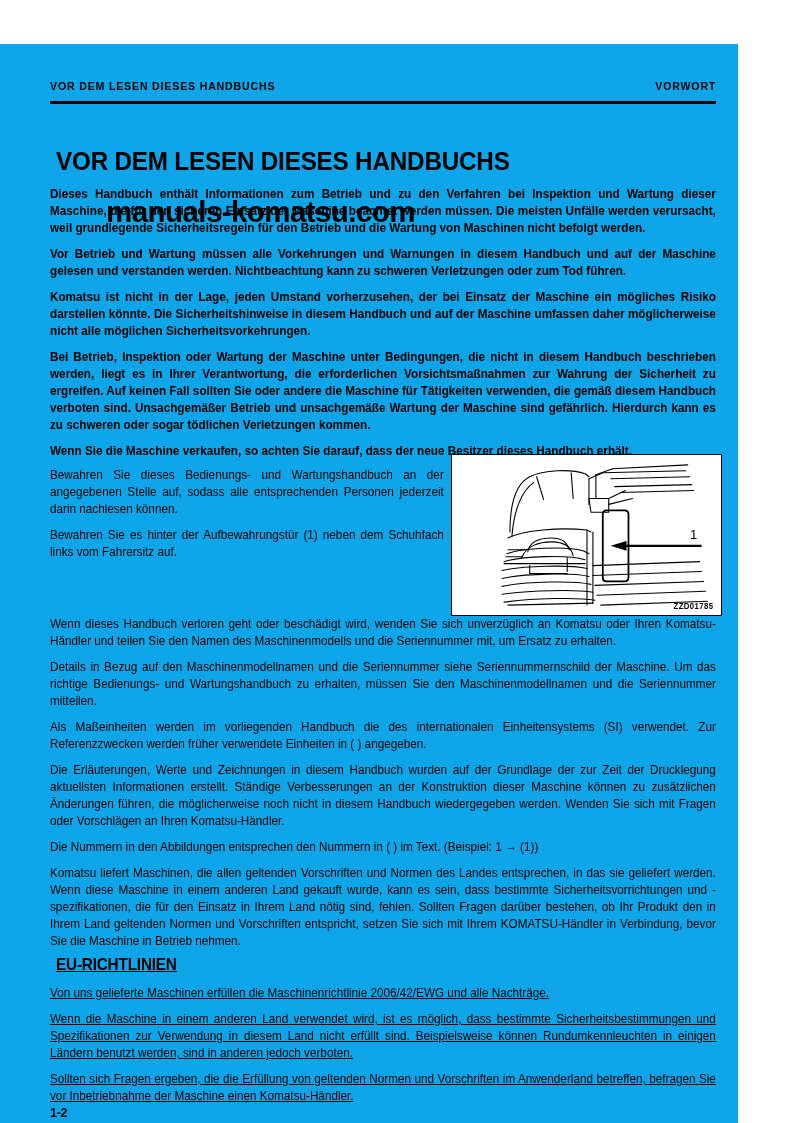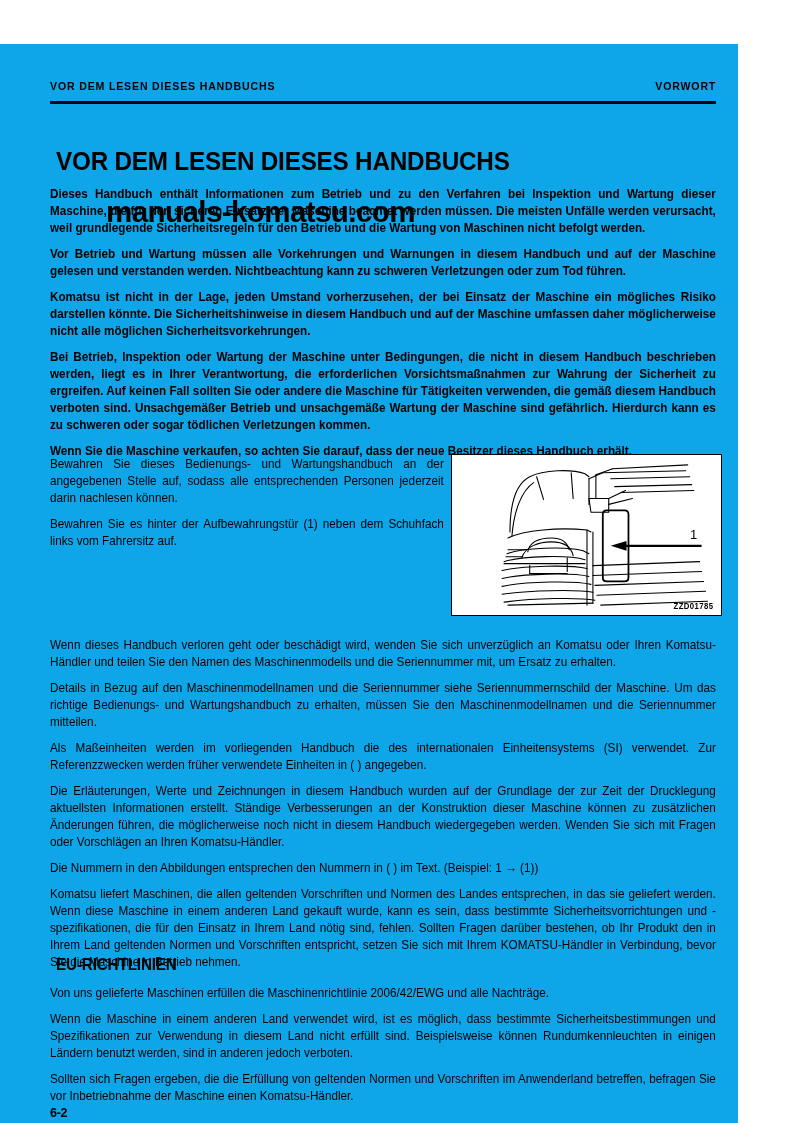--- a/index.html
+++ b/index.html
@@ -170,21 +170,21 @@
   <div class="doc-title">VOR DEM LESEN DIESES HANDBUCHS</div>
 
   <div class="body-block" style="top:141px;font-weight:bold;">
     <p class="para">Dieses Handbuch enthält Informationen zum Betrieb und zu den Verfahren bei Inspektion und Wartung dieser Maschine, die für den sicheren Einsatz der Maschine beachtet werden müssen. Die meisten Unfälle werden verursacht, weil grundlegende Sicherheitsregeln für den Betrieb und die Wartung von Maschinen nicht befolgt werden.</p>
     <p class="para">Vor Betrieb und Wartung müssen alle Vorkehrungen und Warnungen in diesem Handbuch und auf der Maschine gelesen und verstanden werden. Nichtbeachtung kann zu schweren Verletzungen oder zum Tod führen.</p>
     <p class="para">Komatsu ist nicht in der Lage, jeden Umstand vorherzusehen, der bei Einsatz der Maschine ein mögliches Risiko darstellen könnte. Die Sicherheitshinweise in diesem Handbuch und auf der Maschine umfassen daher möglicherweise nicht alle möglichen Sicherheitsvorkehrungen.</p>
     <p class="para">Bei Betrieb, Inspektion oder Wartung der Maschine unter Bedingungen, die nicht in diesem Handbuch beschrieben werden, liegt es in Ihrer Verantwortung, die erforderlichen Vorsichtsmaßnahmen zur Wahrung der Sicherheit zu ergreifen. Auf keinen Fall sollten Sie oder andere die Maschine für Tätigkeiten verwenden, die gemäß diesem Handbuch verboten sind. Unsachgemäßer Betrieb und unsachgemäße Wartung der Maschine sind gefährlich. Hierdurch kann es zu schweren oder sogar tödlichen Verletzungen kommen.</p>
     <p class="para">Wenn Sie die Maschine verkaufen, so achten Sie darauf, dass der neue Besitzer dieses Handbuch erhält.</p>
   </div>
 
-  <div class="body-block" style="top:411px;">
+  <div class="body-block" style="top:422px;">
     <p class="para narrow">Bewahren Sie dieses Bedienungs- und Wartungshandbuch an der angegebenen Stelle auf, sodass alle entsprechenden Personen jederzeit darin nachlesen können.</p>
     <p class="para narrow">Bewahren Sie es hinter der Aufbewahrungstür (1) neben dem Schuhfach links vom Fahrersitz auf.</p>
   </div>
 
   <div class="figure-box">
     <svg class="figure-svg" viewBox="0 0 271 162">
       <g fill="none" stroke="#000" stroke-width="1.1" stroke-linejoin="round" stroke-linecap="round">
 
         <path d="M58 78 C58 46 66 28 78 22 C92 15 120 14 134 19 L138 22"></path>
         <path d="M60 82 C62 56 70 36 82 28"></path>
@@ -244,31 +244,31 @@
         <path d="M252 92 L172 92" stroke="#000" stroke-width="2.2" fill="none"></path>
         <path d="M160 92 L176 87 L176 97 Z" fill="#000"></path>
       </g>
     </svg>
     <div class="figure-code">ZZD01785</div>
   </div>
   <div class="callout-1">1</div>
 
   <div class="watermark">manuals-komatsu.com</div>
 
-  <div class="body-block" style="top:592px;">
+  <div class="body-block" style="top:571px;">
     <p class="para">Wenn dieses Handbuch verloren geht oder beschädigt wird, wenden Sie sich unverzüglich an Komatsu oder Ihren Komatsu-Händler und teilen Sie den Namen des Maschinenmodells und die Seriennummer mit, um Ersatz zu erhalten.</p>
     <p class="para">Details in Bezug auf den Maschinenmodellnamen und die Seriennummer siehe Seriennummernschild der Maschine. Um das richtige Bedienungs- und Wartungshandbuch zu erhalten, müssen Sie den Maschinenmodellnamen und die Seriennummer mitteilen.</p>
     <p class="para">Als Maßeinheiten werden im vorliegenden Handbuch die des internationalen Einheitensystems (SI) verwendet. Zur Referenzzwecken werden früher verwendete Einheiten in ( ) angegeben.</p>
     <p class="para">Die Erläuterungen, Werte und Zeichnungen in diesem Handbuch wurden auf der Grundlage der zur Zeit der Drucklegung aktuellsten Informationen erstellt. Ständige Verbesserungen an der Konstruktion dieser Maschine können zu zusätzlichen Änderungen führen, die möglicherweise noch nicht in diesem Handbuch wiedergegeben werden. Wenden Sie sich mit Fragen oder Vorschlägen an Ihren Komatsu-Händler.</p>
     <p class="para">Die Nummern in den Abbildungen entsprechen den Nummern in ( ) im Text. (Beispiel: 1 → (1))</p>
     <p class="para">Komatsu liefert Maschinen, die allen geltenden Vorschriften und Normen des Landes entsprechen, in das sie geliefert werden. Wenn diese Maschine in einem anderen Land gekauft wurde, kann es sein, dass bestimmte Sicherheitsvorrichtungen und -spezifikationen, die für den Einsatz in Ihrem Land nötig sind, fehlen. Sollten Fragen darüber bestehen, ob Ihr Produkt den in Ihrem Land geltenden Normen und Vorschriften entspricht, setzen Sie sich mit Ihrem KOMATSU-Händler in Verbindung, bevor Sie die Maschine in Betrieb nehmen.</p>
   </div>
 
-  <div class="body-block" style="top:911px;">
+  <div class="body-block" style="top:911px;text-decoration:underline;">
     <div class="sec-title">EU-RICHTLINIEN</div>
     <p class="para">Von uns gelieferte Maschinen erfüllen die Maschinenrichtlinie 2006/42/EWG und alle Nachträge.</p>
     <p class="para">Wenn die Maschine in einem anderen Land verwendet wird, ist es möglich, dass bestimmte Sicherheitsbestimmungen und Spezifikationen zur Verwendung in diesem Land nicht erfüllt sind. Beispielsweise können Rundumkennleuchten in einigen Ländern benutzt werden, sind in anderen jedoch verboten.</p>
     <p class="para">Sollten sich Fragen ergeben, die die Erfüllung von geltenden Normen und Vorschriften im Anwenderland betreffen, befragen Sie vor Inbetriebnahme der Maschine einen Komatsu-Händler.</p>
   </div>
 
-  <div class="page-number">6-2</div>
+  <div class="page-number">1-2</div>
 
 </div>
 
 </body></html>

